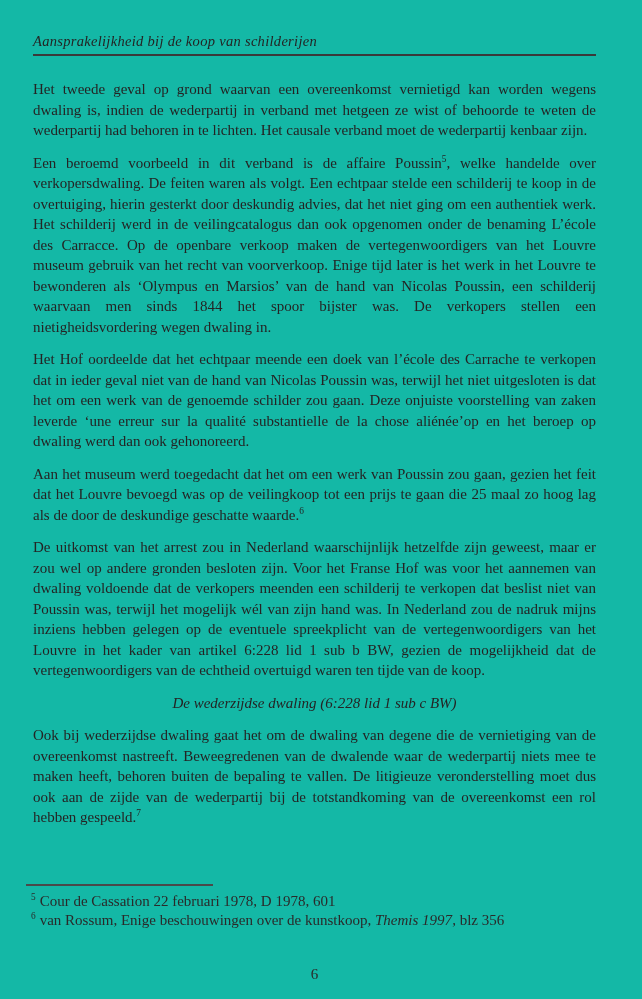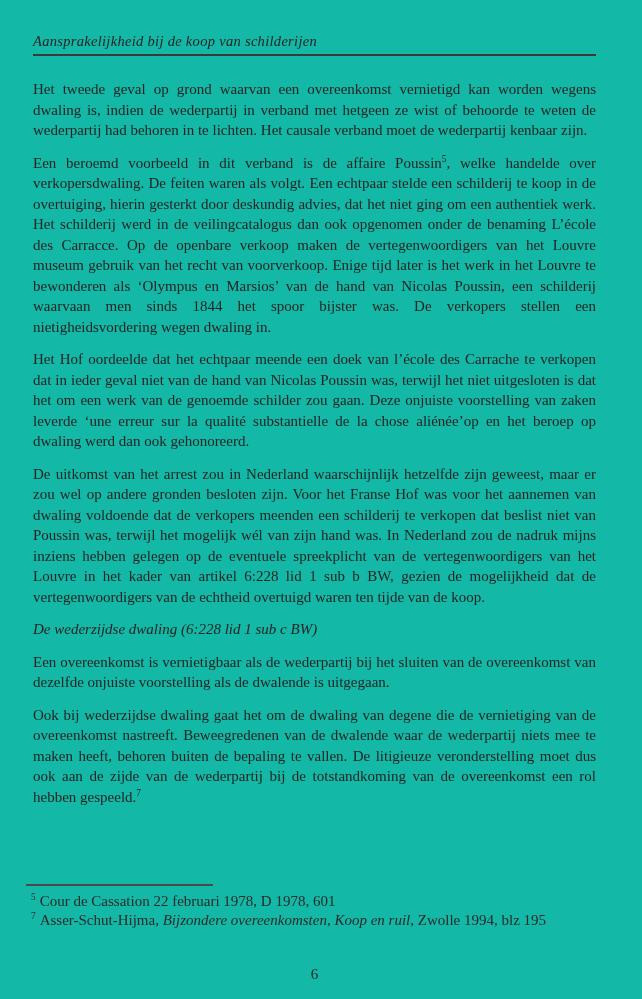--- a/index.html
+++ b/index.html
@@ -34,21 +34,21 @@
     margin-top: 23px;
     font-size: 15px;
     line-height: 20.5px;
     text-align: justify;
   }
   .body-text p {
     margin: 0 0 12px 0;
   }
   .section-heading {
     font-style: italic;
-    text-align: left;
+    text-align: center;
   }
   sup.fnref {
     font-size: 0.62em;
     vertical-align: super;
     line-height: 0;
   }
   .footnotes {
     position: absolute;
     left: 26px;
     top: 884px;
@@ -102,47 +102,47 @@
       </p>
 
       <p>
         <span>Een beroemd voorbeeld in dit verband is de affaire Poussin</span><sup class="fnref">5</sup><span>, welke handelde over verkopersdwaling. De feiten waren als volgt. Een echtpaar stelde een schilderij te koop in de overtuiging, hierin gesterkt door deskundig advies, dat het niet ging om een authentiek werk. Het schilderij werd in de veilingcatalogus dan ook opgenomen onder de benaming L’école des Carracce. Op de openbare verkoop maken de vertegenwoordigers van het Louvre museum gebruik van het recht van voorverkoop. Enige tijd later is het werk in het Louvre te bewonderen als ‘Olympus en Marsios’ van de hand van Nicolas Poussin, een schilderij waarvaan men sinds 1844 het spoor bijster was. De verkopers stellen een nietigheidsvordering wegen dwaling in.</span>
       </p>
 
       <p>
         <span>Het Hof oordeelde dat het echtpaar meende een doek van l’école des Carrache te verkopen dat in ieder geval niet van de hand van Nicolas Poussin was, terwijl het niet uitgesloten is dat het om een werk van de genoemde schilder zou gaan. Deze onjuiste voorstelling van zaken leverde ‘une erreur sur la qualité substantielle de la chose aliénée’op en het beroep op dwaling werd dan ook gehonoreerd.</span>
       </p>
 
+      <p>
+        <span>Aan het museum werd toegedacht dat het om een werk van Poussin zou gaan, gezien het feit dat het Louvre bevoegd was op de veilingkoop tot een prijs te gaan die 25 maal zo hoog lag als de door de deskundige geschatte waarde.</span><sup class="fnref">6</sup>
+      </p>
 
       <p>
         <span>De uitkomst van het arrest zou in Nederland waarschijnlijk hetzelfde zijn geweest, maar er zou wel op andere gronden besloten zijn. Voor het Franse Hof was voor het aannemen van dwaling voldoende dat de verkopers meenden een schilderij te verkopen dat beslist niet van Poussin was, terwijl het mogelijk wél van zijn hand was. In Nederland zou de nadruk mijns inziens hebben gelegen op de eventuele spreekplicht van de vertegenwoordigers van het Louvre in het kader van artikel 6:228 lid 1 sub b BW, gezien de mogelijkheid dat de vertegenwoordigers van de echtheid overtuigd waren ten tijde van de koop.</span>
       </p>
 
       <p class="section-heading">
         <span>De wederzijdse dwaling (6:228 lid 1 sub c BW)</span>
       </p>
 
-      <p>
-        <span>Een overeenkomst is vernietigbaar als de wederpartij bij het sluiten van de overeenkomst van dezelfde onjuiste voorstelling als de dwalende is uitgegaan.</span>
-      </p>
 
       <p>
         <span>Ook bij wederzijdse dwaling gaat het om de dwaling van degene die de vernietiging van de overeenkomst nastreeft. Beweegredenen van de dwalende waar de wederpartij niets mee te maken heeft, behoren buiten de bepaling te vallen. De litigieuze veronderstelling moet dus ook aan de zijde van de wederpartij bij de totstandkoming van de overeenkomst een rol hebben gespeeld.</span><sup class="fnref">7</sup>
       </p>
 
     </div>
   </div>
 
   <div class="footnotes">
     <div class="fn-rule"></div>
 
     <div class="footnote">
       <sup class="fn-num">5</sup><span>Cour de Cassation 22 februari 1978, D 1978, 601</span><span class="it"></span><span></span>
     </div>
 
+    <div class="footnote">
+      <sup class="fn-num">6</sup><span>van Rossum, Enige beschouwingen over de kunstkoop, </span><span class="it">Themis 1997</span><span>, blz 356</span>
+    </div>
 
-    <div class="footnote">
-      <sup class="fn-num">7</sup><span>Asser-Schut-Hijma, </span><span class="it">Bijzondere overeenkomsten, Koop en ruil</span><span>, Zwolle 1994, blz 195</span>
-    </div>
   </div>
 
   <div class="page-number">6</div>
 </div>
 
 </body></html>

